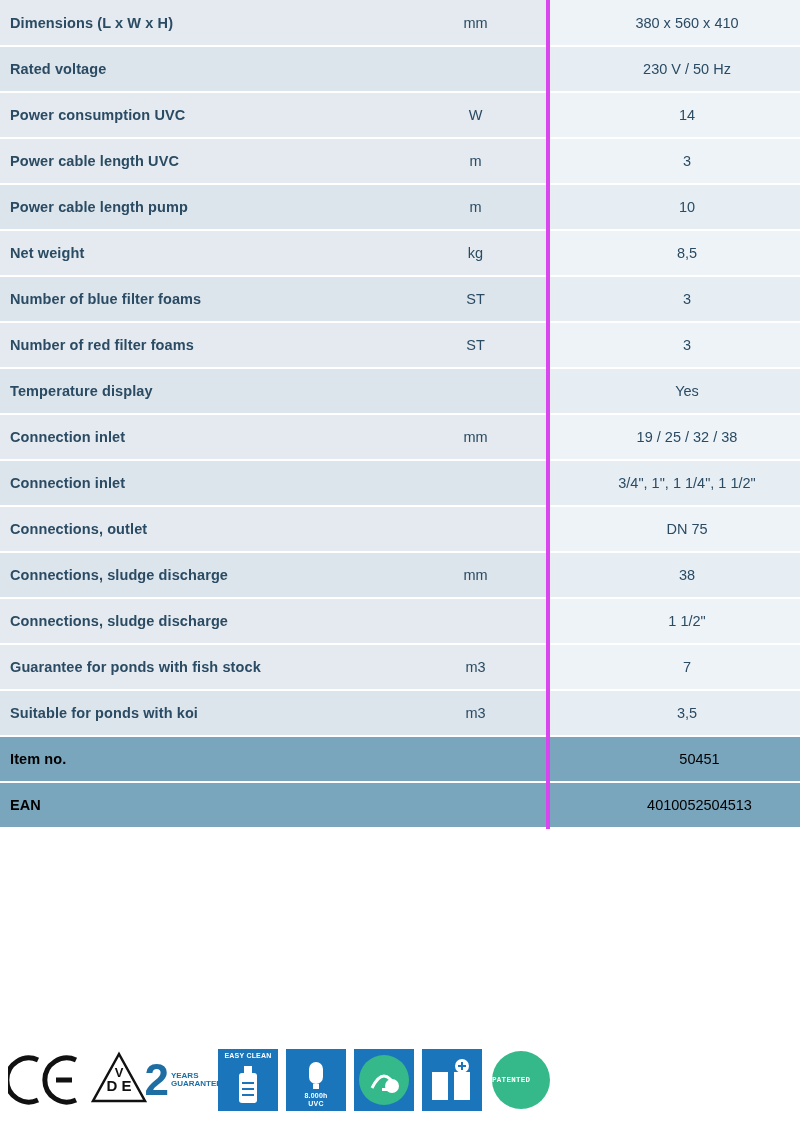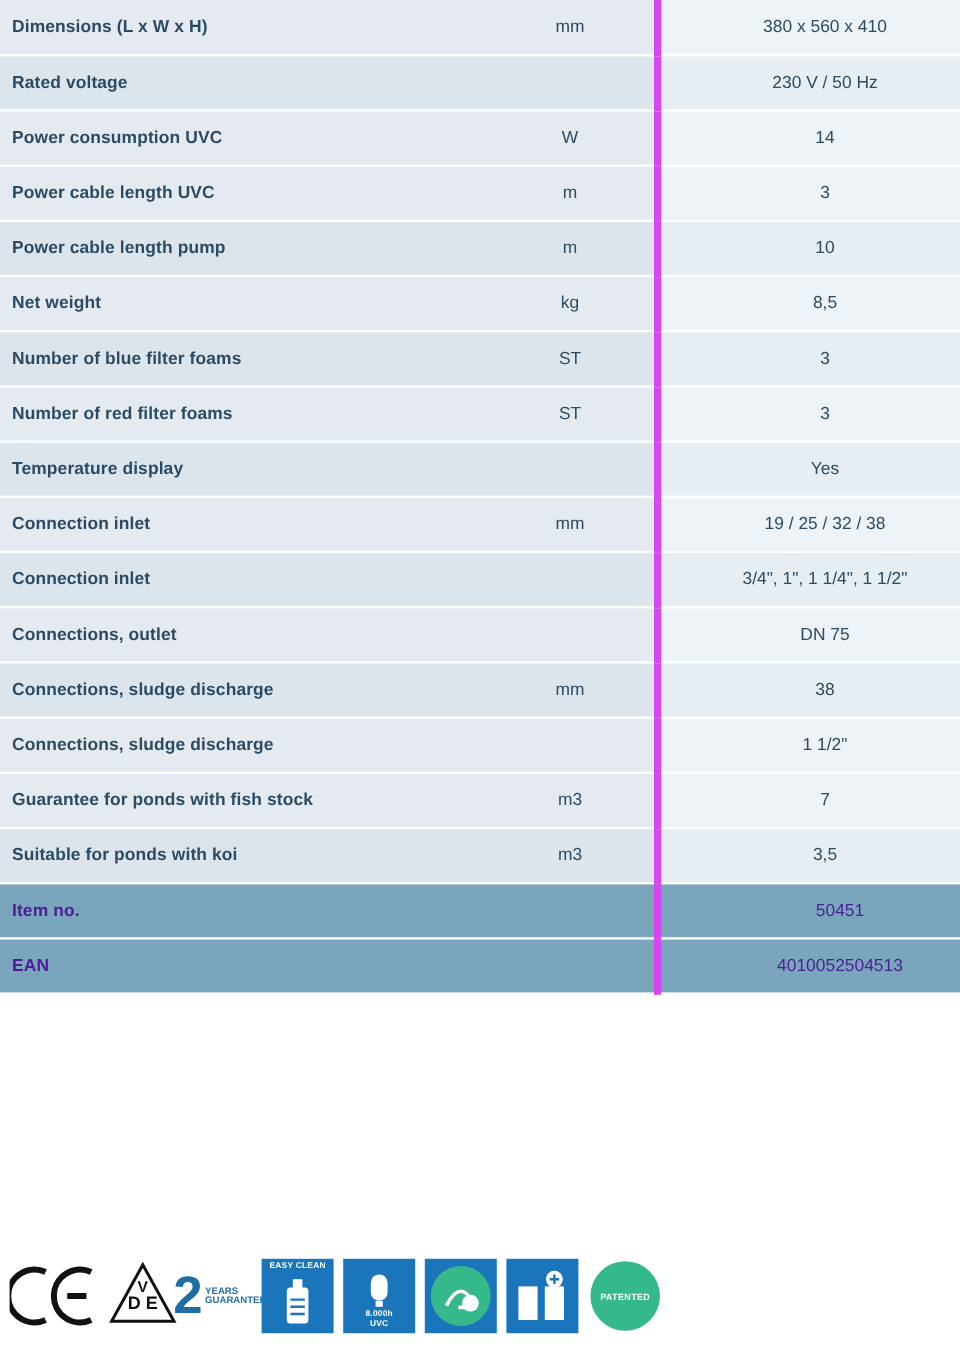--- a/index.html
+++ b/index.html
@@ -46,40 +46,40 @@
     font-weight: bold;
     padding-left: 34px;
     text-align: left;
     letter-spacing: 0.1px;
   }
   td.c-unit {
     width: 143px;
     text-align: center;
     font-weight: normal;
     padding-right: 38px;
-    border-right: 6px solid #d946ef;
+    border-right: 4px solid #d946ef;
   }
   td.c-value {
     width: 276px;
     text-align: center;
     font-weight: normal;
   }
 
   
   tr.tint-a td.c-label,
   tr.tint-a td.c-unit { background: #e4eaef; }
   tr.tint-a td.c-value { background: #eef3f7; }
 
   tr.tint-b td.c-label,
   tr.tint-b td.c-unit { background: #dde5ec; }
   tr.tint-b td.c-value { background: #e6eef4; }
 
   tr.highlight td {
     background: #7aa6bd !important;
-    color: #4c1d95;
+    color: #000000;
     font-weight: bold;
   }
   tr.highlight td.c-value {
     background: #7aa6bd !important;
     font-weight: normal;
     padding-left: 35px;
   }
 
   
   .wm {
@@ -220,22 +220,23 @@
   .circle-patented {
     width: 58px;
     height: 58px;
     border-radius: 50%;
     background: #35b98a;
     color: #ffffff;
     font-size: 7.5px;
     font-weight: bold;
     display: flex;
     align-items: center;
-    justify-content: center;
+    justify-content: flex-start;
     letter-spacing: 0.3px;
+    font-family: Liberation Mono, monospace;
   }
 </style>
 </head>
 <body>
 
 <div class="spec-wrap">
 
   <svg class="wm wm-molecule" viewBox="0 0 120 120">
     <g fill="none" stroke="#e3ecf2" stroke-width="2">
       <ellipse cx="48" cy="26" rx="26" ry="11" transform="rotate(-30 48 26)"></ellipse>

